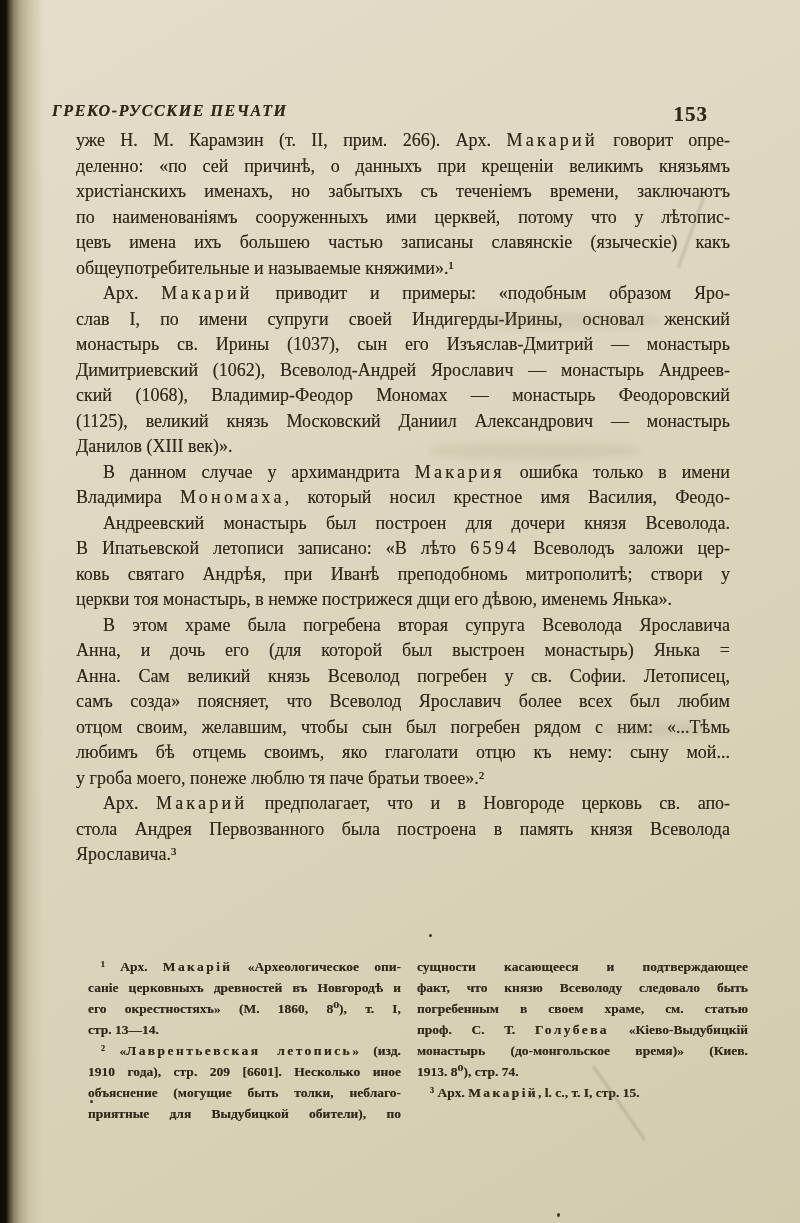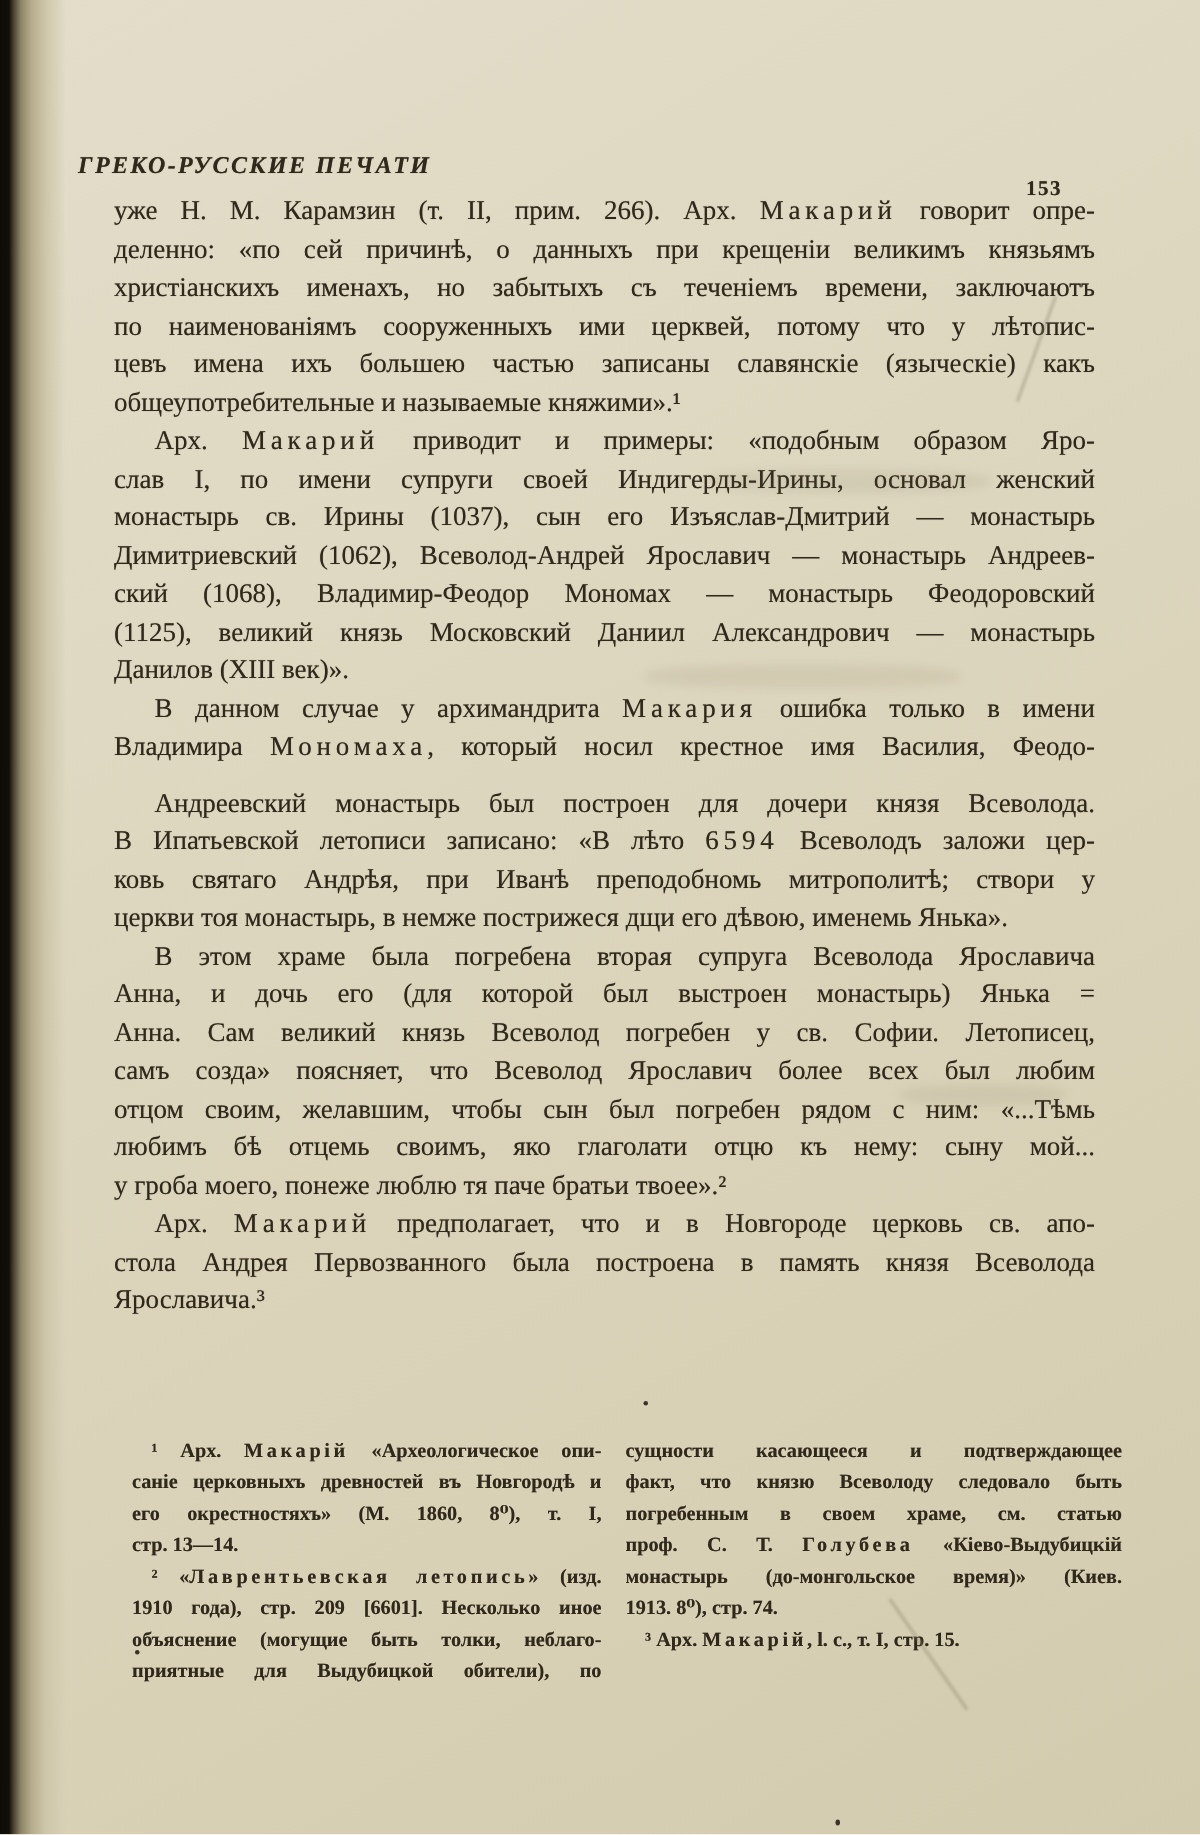--- a/index.html
+++ b/index.html
@@ -14,21 +14,21 @@
     position:absolute;left:0;top:0;bottom:0;width:44px;
     background:linear-gradient(to right,#0e0b05 0px,#130f07 6px,#4a4230 9px,#8e8468 14px,#b6ac8e 21px,#cec6a9 30px,rgba(215,208,187,0) 44px);
   }
   .header{position:absolute;left:76px;top:102px;width:654px;height:22px;font-size:16px;}
   .title{
     display:block;text-align:left;position:relative;left:-24px;
     font-style:italic;font-weight:bold;letter-spacing:1.6px;
     text-shadow:0 0 .5px rgba(47,39,26,.65);
   }
   .pageno{
-    position:absolute;right:22px;top:17px;font-weight:bold;font-size:14px;letter-spacing:1px;
+    position:absolute;right:22px;top:0;font-weight:bold;font-size:21px;letter-spacing:1px;
     text-shadow:0 0 .5px rgba(47,39,26,.65);
   }
   .main{
     position:absolute;left:76px;top:128px;width:654px;
     font-size:18px;font-weight:normal;
     text-shadow:0 0 .5px rgba(47,39,26,.55);
   }
   .main .tline{line-height:25.5px;height:25.5px;}
   .fnotes{
     position:absolute;left:76px;top:956px;width:660px;display:flex;gap:16px;
@@ -66,21 +66,21 @@
       <div class="tline endl"><span>общеупотребительные и называемые княжими».¹</span></div>
       <div class="tline" style="padding-left: 27px;"><span>Арх. </span><span class="sp">Макарий</span><span> приводит и примеры: «подобным образом Яро-</span></div>
       <div class="tline"><span>слав I, по имени супруги своей Индигерды-Ирины, основал женский</span></div>
       <div class="tline"><span>монастырь св. Ирины (1037), сын его Изъяслав-Дмитрий — монастырь</span></div>
       <div class="tline"><span>Димитриевский (1062), Всеволод-Андрей Ярославич — монастырь Андреев-</span></div>
       <div class="tline"><span>ский (1068), Владимир-Феодор Мономах — монастырь Феодоровский</span></div>
       <div class="tline"><span>(1125), великий князь Московский Даниил Александрович — монастырь</span></div>
       <div class="tline endl"><span>Данилов (XIII век)».</span></div>
       <div class="tline" style="padding-left: 27px;"><span>В данном случае у архимандрита </span><span class="sp">Макария</span><span> ошибка только в имени</span></div>
       <div class="tline"><span>Владимира </span><span class="sp">Мономаха</span><span>, который носил крестное имя Василия, Феодо-</span></div>
-      <div class="tline" style="padding-left: 27px; margin-top: 12px;"><span>Андреевский монастырь был построен для дочери князя Всеволода.</span></div>
+      <div class="tline" style="padding-left: 27px;"><span>Андреевский монастырь был построен для дочери князя Всеволода.</span></div>
       <div class="tline"><span>В Ипатьевской летописи записано: «В лѣто </span><span class="sp">6594</span><span> Всеволодъ заложи цер-</span></div>
       <div class="tline"><span>ковь святаго Андрѣя, при Иванѣ преподобномь митрополитѣ; створи у</span></div>
       <div class="tline endl"><span>церкви тоя монастырь, в немже пострижеся дщи его дѣвою, именемь Янька».</span></div>
       <div class="tline" style="padding-left: 27px;"><span>В этом храме была погребена вторая супруга Всеволода Ярославича</span></div>
       <div class="tline"><span>Анна, и дочь его (для которой был выстроен монастырь) Янька =</span></div>
       <div class="tline"><span>Анна. Сам великий князь Всеволод погребен у св. Софии. Летописец,</span></div>
       <div class="tline"><span>самъ созда» поясняет, что Всеволод Ярославич более всех был любим</span></div>
       <div class="tline"><span>отцом своим, желавшим, чтобы сын был погребен рядом с ним: «...Тѣмь</span></div>
       <div class="tline"><span>любимъ бѣ отцемь своимъ, яко глаголати отцю къ нему: сыну мой...</span></div>
       <div class="tline endl"><span>у гроба моего, понеже люблю тя паче братьи твоее».²</span></div>

